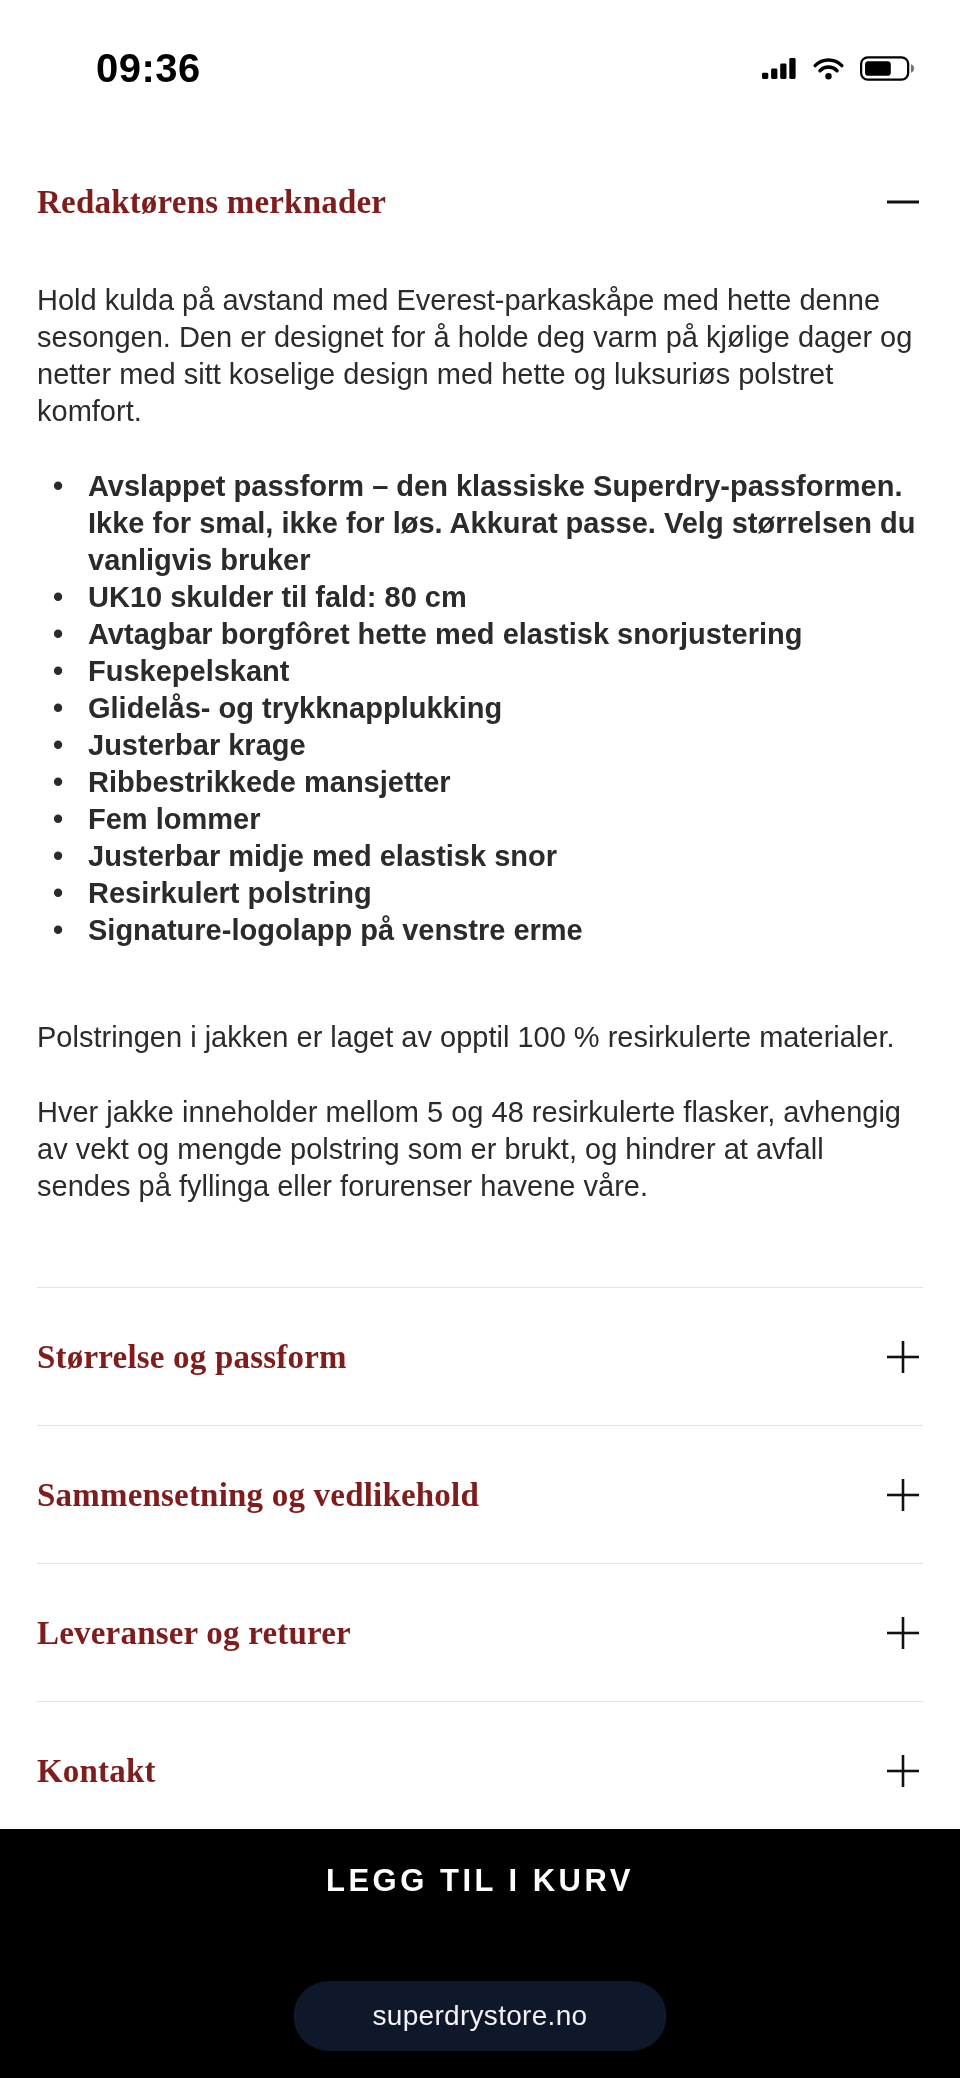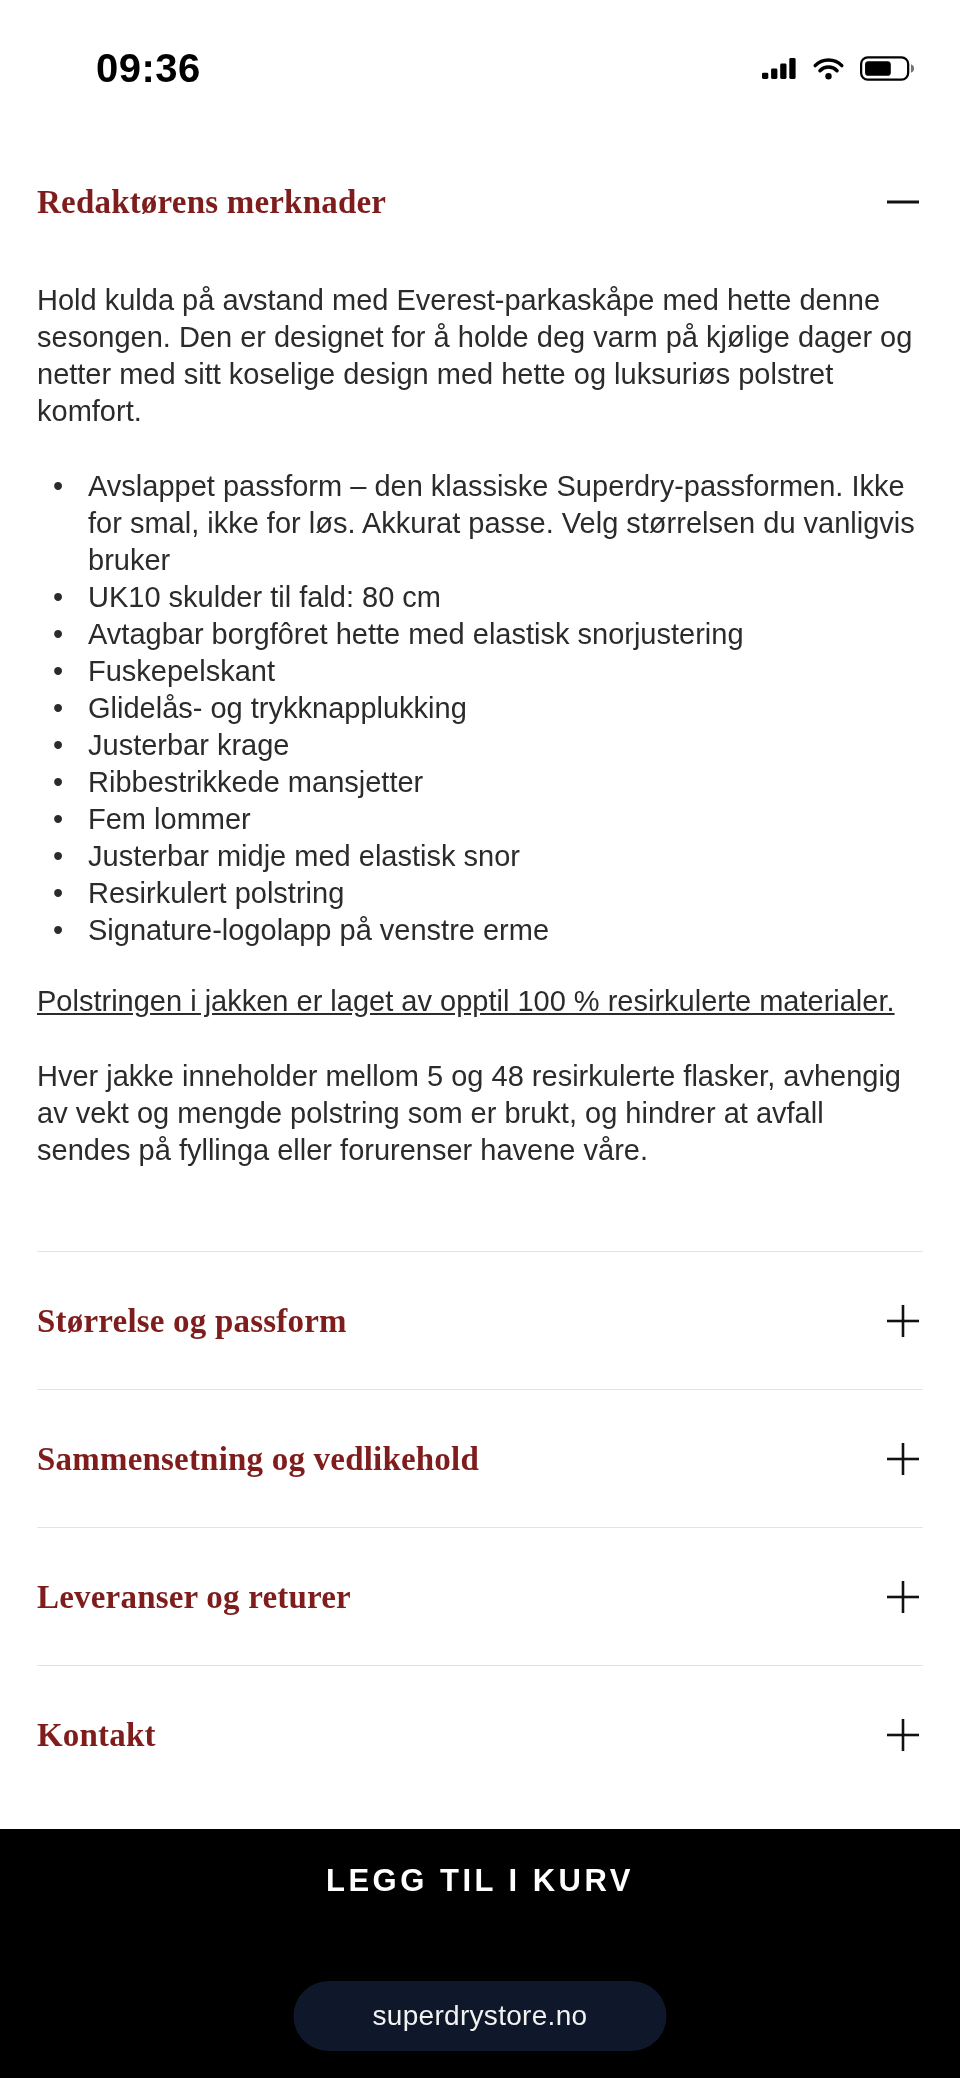--- a/index.html
+++ b/index.html
@@ -31,27 +31,27 @@
   }
 
   .acc-header {
     margin-top:96px;
     display:flex; justify-content:space-between; align-items:center;
     cursor:pointer;
   }
 
   .body-text { font-size:29px; line-height:37px; color:#2b2b2b; }
   .intro { margin-top:58px; }
-  .p2 { margin-top:34px;text-decoration:underline; }
+  .p2 { margin-top:70px; }
   .p3 { margin-top:38px; }
 
   ul.features { margin-top:38px; list-style:none; }
   ul.features li {
     position:relative; padding-left:51px;
-    font-size:29px; line-height:37px; color:#2b2b2b;
+    font-size:29px; line-height:37px; color:#2b2b2b;font-weight:bold;
   }
   ul.features li::before {
     content:"\2022";
     position:absolute; left:16px; top:0;
     font-size:29px; color:#2b2b2b;
   }
 
   .divider { border-top:1px solid #e3e3e3; height:0; }
   .divider.first { margin-top:82px; }
 

